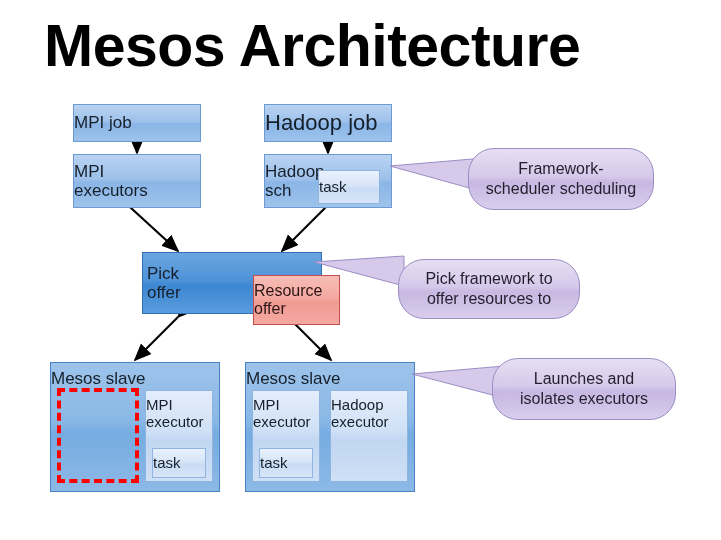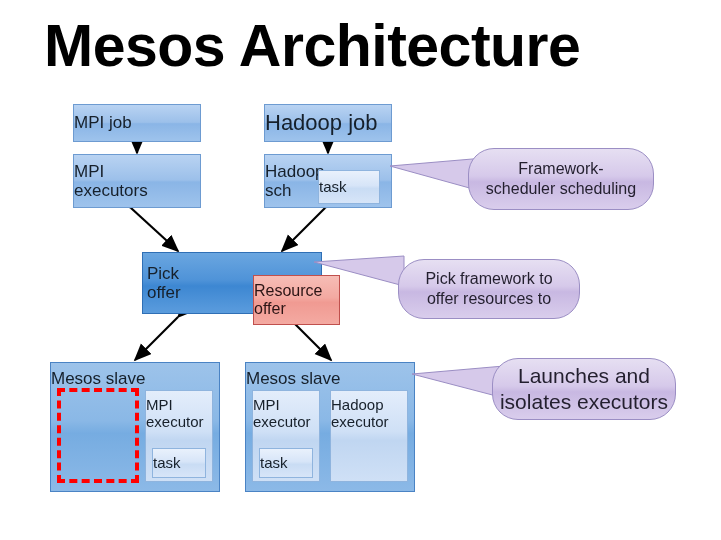--- a/index.html
+++ b/index.html
@@ -205,20 +205,20 @@
   <div class="callout" style="left:398px;top:250px;width:182px;height:60px;font-size:16px;z-index:3;margin-top:9px;">
     <span>
       <span style="display:block">Pick framework to</span>
       <span style="display:block">offer resources to</span>
     </span>
   </div>
 
   <svg class="tail" style="left:410px;top:362px;width:110px;height:58px;z-index:2;" viewBox="0 0 110 58" xmlns="http://www.w3.org/2000/svg">
     <path d="M2,12 L94,4 L94,36 Z" fill="#d6c9ea" stroke="#9b8ec4" stroke-width="1"></path>
   </svg>
-  <div class="callout" style="left:492px;top:358px;width:184px;height:62px;font-size:21px;z-index:3;">
+  <div class="callout" style="left:492px;top:358px;width:184px;height:62px;font-size:16px;z-index:3;">
     <span>
       <span style="display:block">Launches and</span>
       <span style="display:block">isolates executors</span>
     </span>
   </div>
 
 </div>
 
 </body></html>

